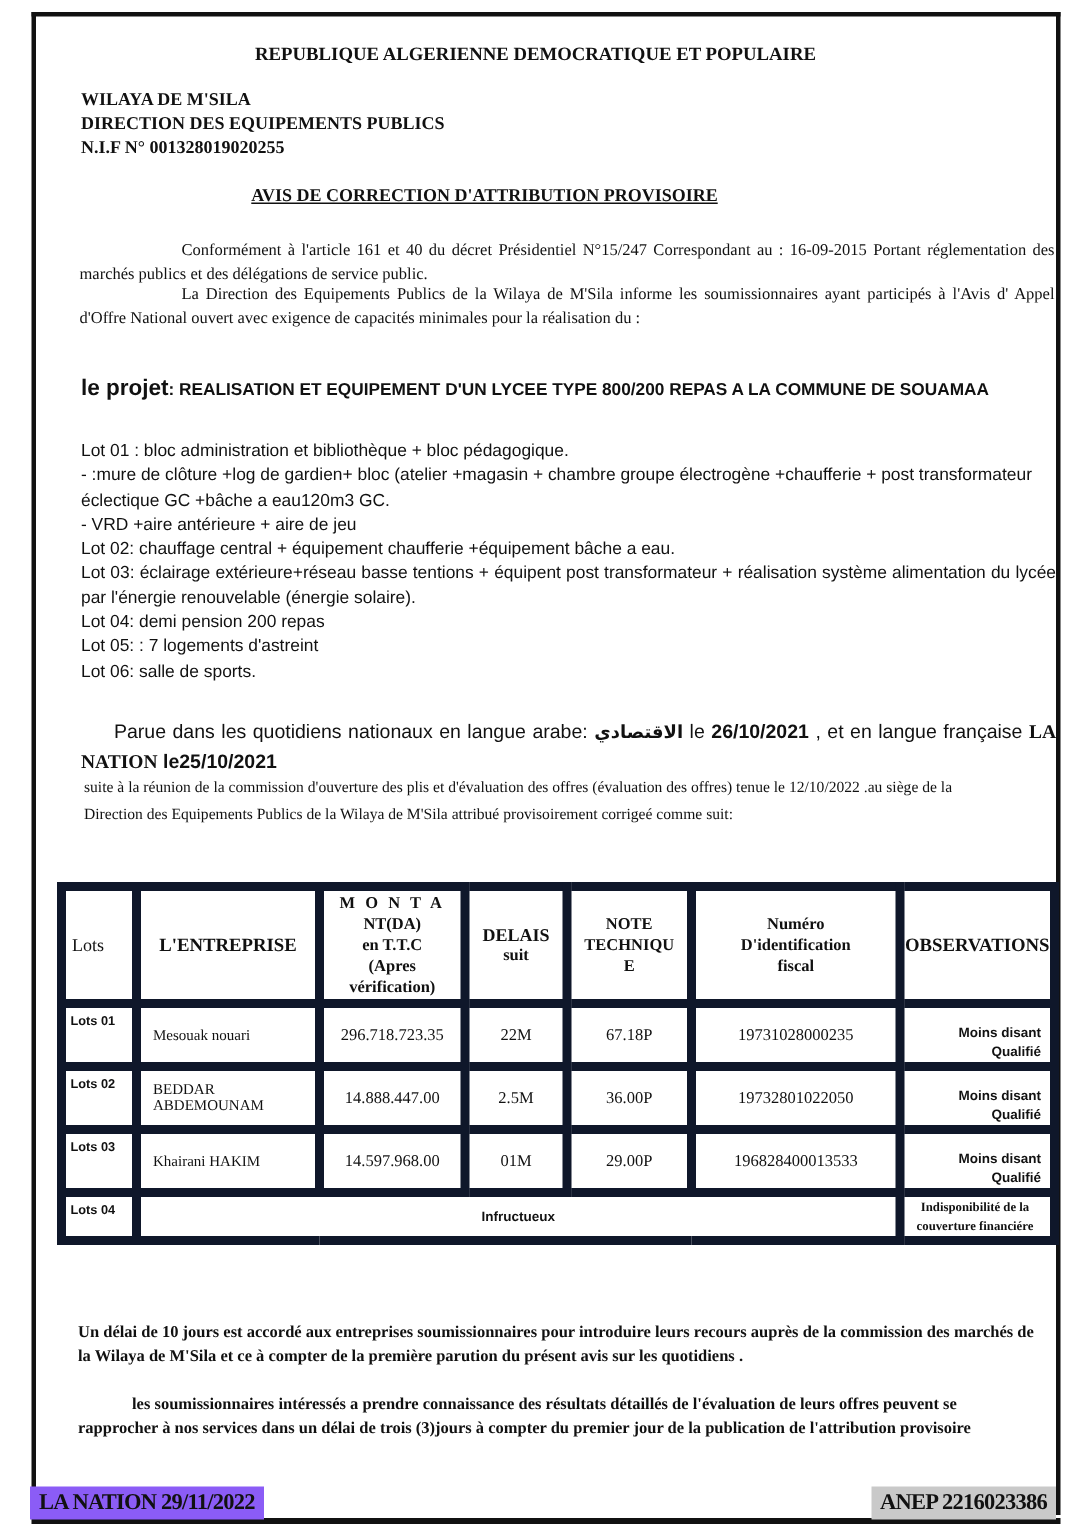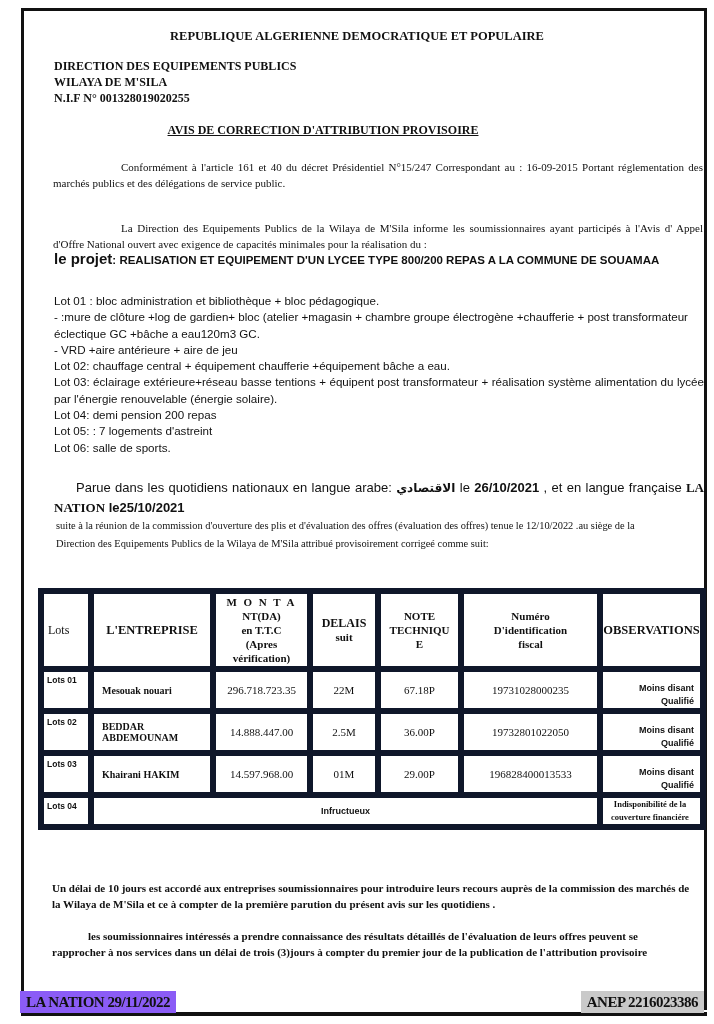--- a/index.html
+++ b/index.html
@@ -19,49 +19,49 @@
   .lots div { white-space: normal; }
   .parue { left: 54px; top: 478px; width: 650px; font-family: "Liberation Sans", sans-serif; font-size: 13px; line-height: 19px; text-indent: 22px; text-align: justify; }
   .suite { left: 56px; top: 517px; width: 620px; font-size: 10.4px; line-height: 18px; }
   table.grid { position: absolute; left: 38px; top: 588px; width: 662px; border-collapse: collapse; table-layout: fixed; }
   table.grid td, table.grid th { border: 6px solid #0f172a; padding: 0; vertical-align: middle; text-align: center; font-size: 11px; }
   table.grid th { font-weight: bold; line-height: 14px; }
   table.grid th.lots-h { text-align: left; padding-left: 4px; font-weight: normal; font-size: 12px; }
   table.grid th.ent-h { font-size: 12.5px; }
   table.grid th.obs-h { font-size: 12.5px; }
   .lot-cell { vertical-align: top !important; text-align: left !important; font-family: "Liberation Sans", sans-serif; font-size: 8.5px !important; font-weight: bold; padding: 3px 0 0 3px !important; }
-  .ent-cell { text-align: left !important; padding-left: 8px !important; font-size: 10px !important; font-weight: bold; margin-left: 27px; }
+  .ent-cell { text-align: left !important; padding-left: 8px !important; font-size: 10px !important; font-weight: normal; margin-left: 27px; }
   .obs-cell { font-family: "Liberation Sans", sans-serif; font-size: 9px !important; font-weight: bold; line-height: 13px; padding-top: 10px !important; text-align: right !important; padding-right: 6px !important; }
   .inf-cell { font-family: "Liberation Sans", sans-serif; font-size: 9px !important; font-weight: bold; }
   .obs-inf { font-size: 8.5px !important; font-weight: bold; line-height: 13px; text-align: left; padding-right: 3px !important; font-family: "Liberation Serif", serif; }
   .closing { left: 52px; top: 880px; width: 640px; font-size: 11px; font-weight: bold; line-height: 16px; }
   .closing2 { left: 52px; top: 928px; width: 640px; font-size: 11px; font-weight: bold; line-height: 16px; }
   .closing2 .first { text-indent: 36px; }
   .footer-left { left: 20px; top: 991px; height: 22px; padding: 0 6px; background: #8b5cf6; font-size: 15px; font-weight: bold; letter-spacing: -0.5px; line-height: 22px; }
   .footer-right { right: 10px; top: 991px; height: 22px; padding: 0 6px; background: #c9c9c9; font-size: 15px; font-weight: bold; letter-spacing: -0.5px; line-height: 22px; }
   .arabic { font-family: "DejaVu Sans", sans-serif; font-weight: bold; font-size: 12px; }
 </style>
 </head>
 <body>
 
 <div class="frame"></div>
 <div class="frame-bottom"></div>
 
 <div class="abs hdr-top">REPUBLIQUE ALGERIENNE DEMOCRATIQUE ET POPULAIRE</div>
 
 <div class="abs org" style="top:58px;">
+  <div>WILAYA DE  M'SILA</div>
   <div>DIRECTION DES EQUIPEMENTS PUBLICS</div>
-  <div>WILAYA DE  M'SILA</div>
   <div>N.I.F N° 001328019020255</div>
 </div>
 
 <div class="abs avis-title">AVIS DE CORRECTION D'ATTRIBUTION PROVISOIRE</div>
 
 <div class="abs para indent" style="top:159px;">Conformément à l'article 161 et 40 du décret Présidentiel N°15/247 Correspondant au : 16-09-2015  Portant réglementation des marchés publics et des délégations de service public.</div>
-<div class="abs para indent" style="top:220px;">La Direction des Equipements Publics de la Wilaya de M'Sila informe les soumissionnaires ayant participés à  l'Avis d' Appel d'Offre National  ouvert avec exigence de capacités minimales pour la réalisation du   :</div>
+<div class="abs para indent" style="top:188px;">La Direction des Equipements Publics de la Wilaya de M'Sila informe les soumissionnaires ayant participés à  l'Avis d' Appel d'Offre National  ouvert avec exigence de capacités minimales pour la réalisation du   :</div>
 
 <div class="abs projet">
   <span class="lead">le projet</span><span>: REALISATION ET EQUIPEMENT  D'UN LYCEE TYPE 800/200 REPAS A LA COMMUNE DE SOUAMAA</span>
 </div>
 
 <div class="abs lots">
   <div>Lot  01 : bloc administration et bibliothèque +  bloc pédagogique.</div>
   <div>-  :mure de clôture +log de gardien+ bloc (atelier +magasin + chambre groupe électrogène +chaufferie  + post transformateur éclectique GC +bâche a eau120m3 GC.</div>
   <div>- VRD +aire antérieure + aire de jeu</div>
   <div>Lot 02: chauffage central + équipement chaufferie +équipement bâche a eau.</div>

